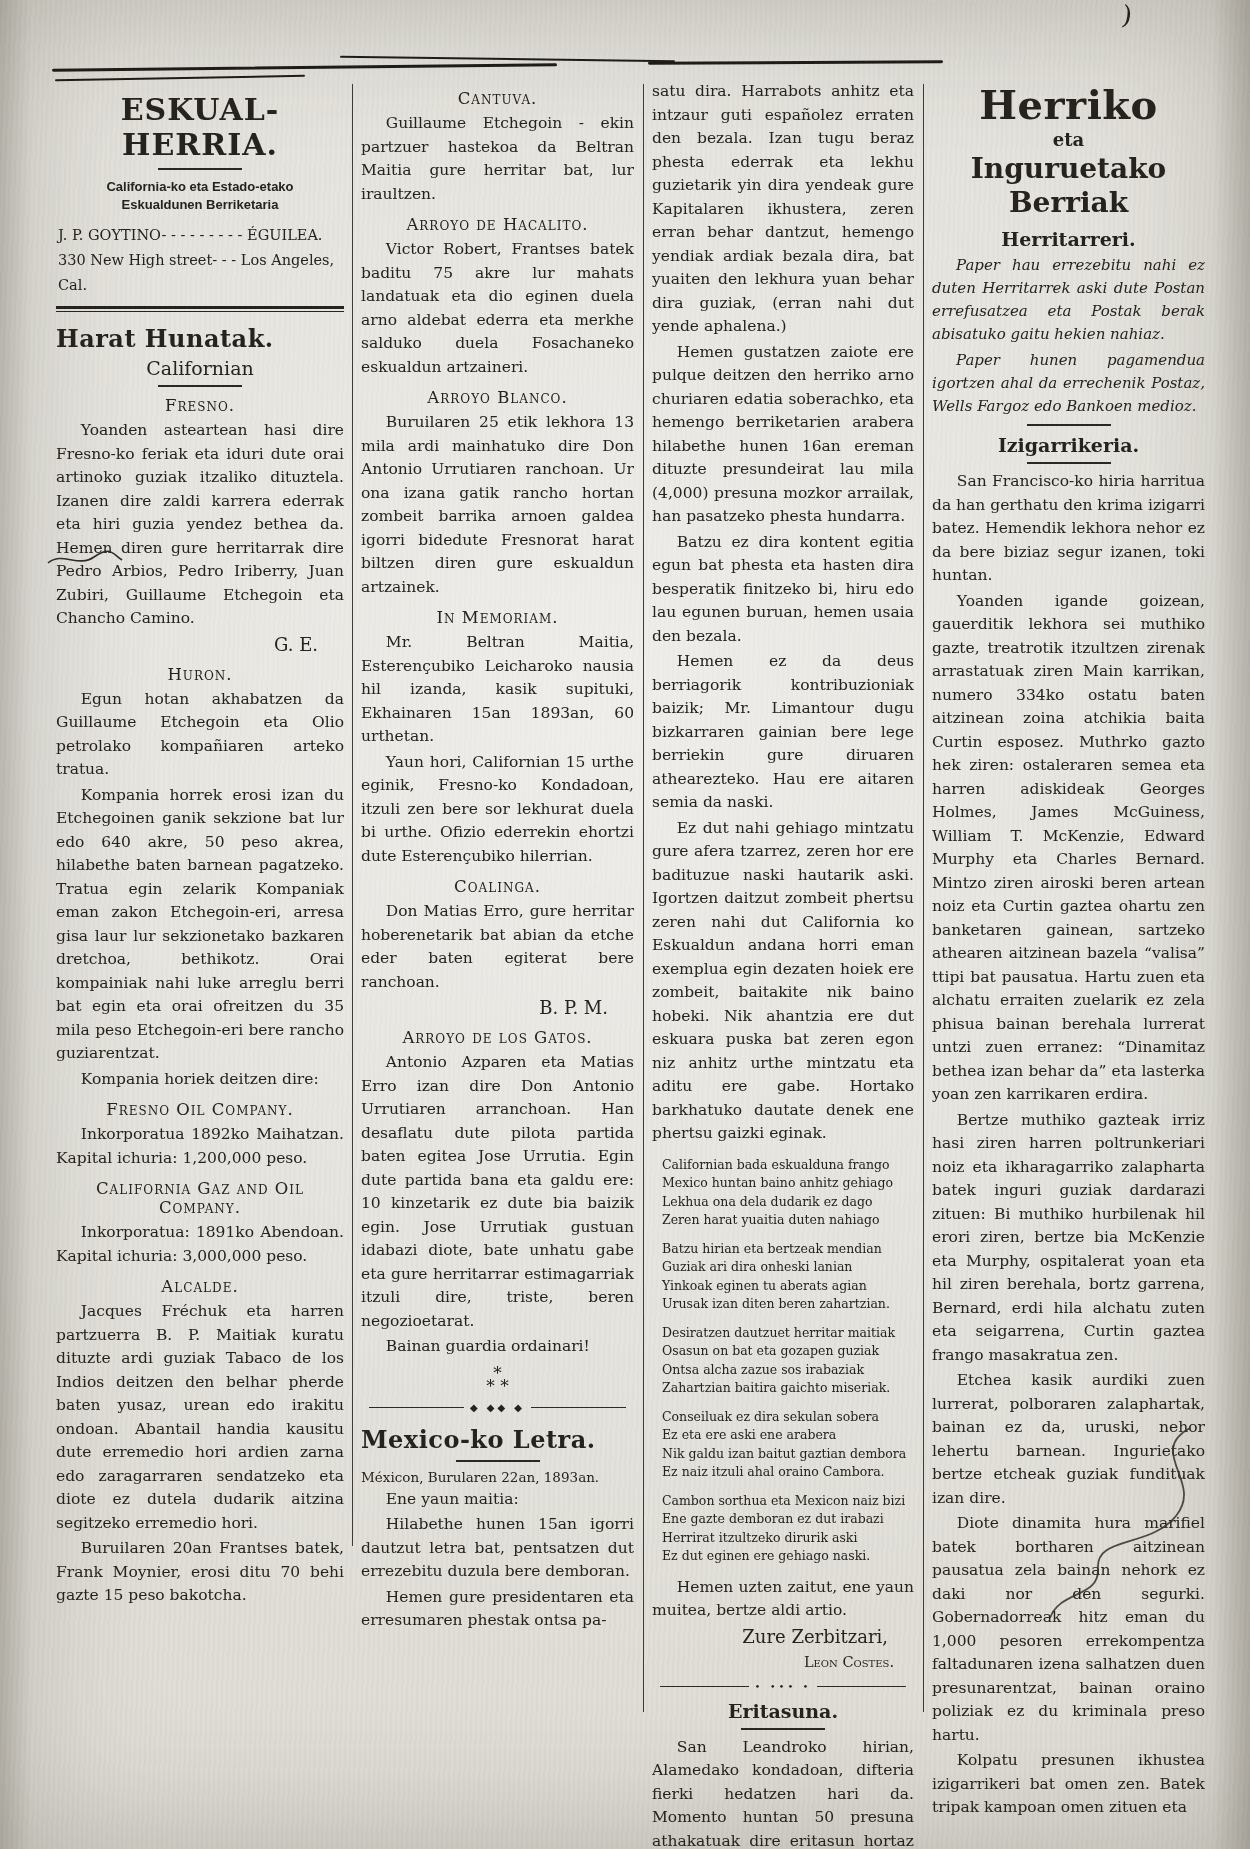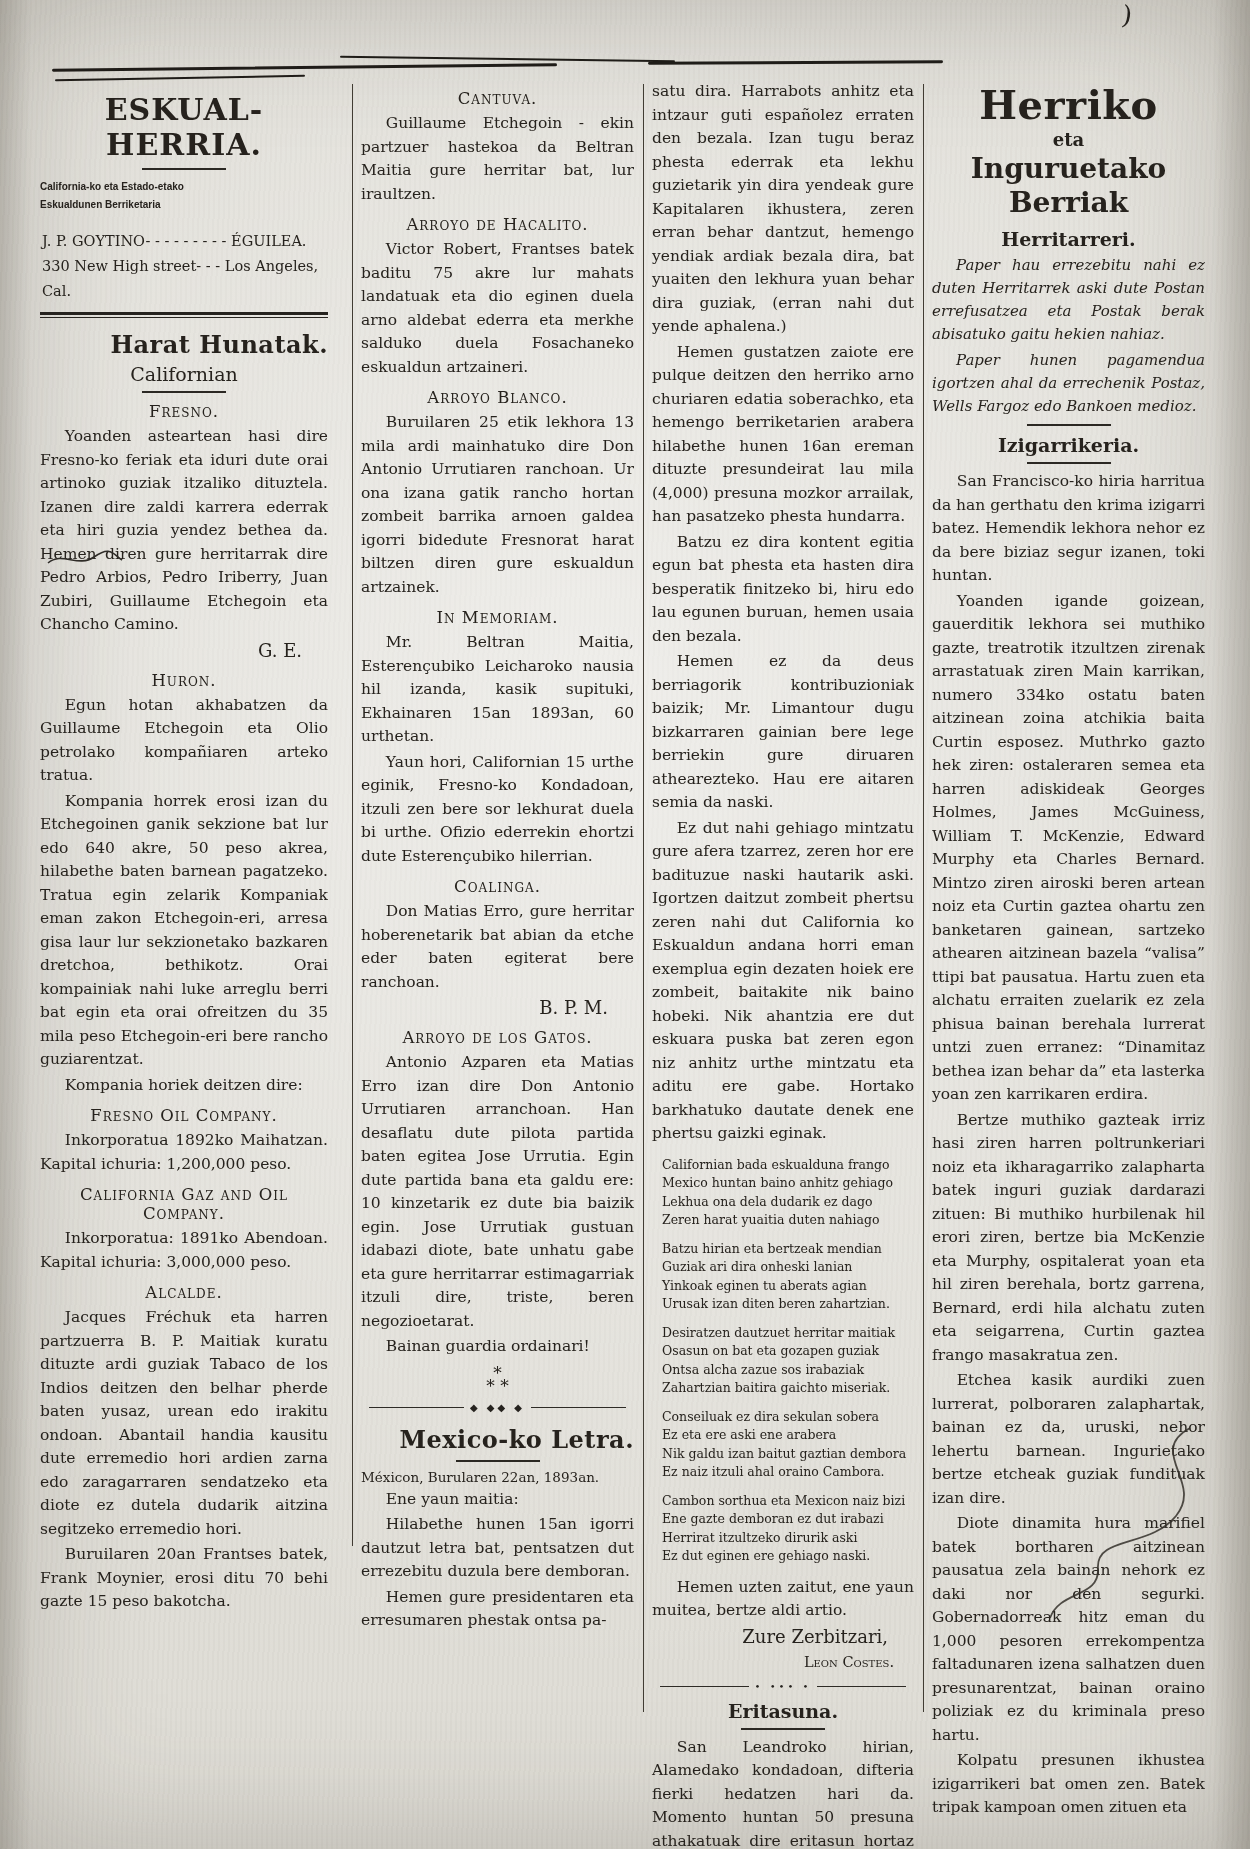--- a/index.html
+++ b/index.html
@@ -10,36 +10,36 @@
     color:#26221d;
     background:
       radial-gradient(120% 85% at 48% 38%, rgba(255,255,255,.50) 0%, rgba(255,255,255,0) 62%),
       repeating-linear-gradient(92deg, rgba(60,55,45,.022) 0 2px, rgba(255,255,255,.02) 2px 5px),
       linear-gradient(90deg, rgba(80,74,62,.20) 0, rgba(0,0,0,0) 2.5%, rgba(0,0,0,0) 97%, rgba(80,74,62,.24) 100%),
       #dfddd6;
     box-shadow: inset 0 0 140px rgba(70,62,50,.28);
     overflow:hidden;
   }
   .col{position:absolute;top:80px}
-  .c0{left:40px;width:288px}
+  .c0{left:56px;width:288px}
   .c1{left:361px;width:273px}
   .c2{left:652px;width:262px}
   .c3{left:932px;width:273px}
   .vrule{position:absolute;width:1px;background:#413c33;top:84px}
   .vr0{left:352px;height:1462px}
   .vr1{left:643px;height:1628px}
   .vr2{left:923px;height:1628px}
   
   .mast-title{font-size:30px;font-weight:bold;letter-spacing:1px;text-align:center;margin-top:12px}
   .rule-short{width:84px;height:2px;background:#2b2823;margin:6px auto}
-  .mast-sub{font-family:"Liberation Sans","DejaVu Sans",sans-serif;font-weight:bold;font-size:10px;line-height:18px;margin:8px 0 15px}
+  .mast-sub{font-family:"Liberation Sans","DejaVu Sans",sans-serif;font-weight:bold;font-size:13px;line-height:18px;text-align:center;margin:8px 0 9px}
   .mast-line{font-size:14.5px;line-height:25px;padding-left:2px}
   .dbl-rule{margin-top:8px;border-top:3px solid #26231f;border-bottom:1px solid #26231f;height:6px}
   
-  .head1{font-size:24px;font-weight:bold;text-align:right;letter-spacing:.5px;margin:12px 0 4px}
+  .head1{font-size:24px;font-weight:bold;text-align:left;letter-spacing:.5px;margin:12px 0 4px}
   .head2{font-size:19px;font-weight:bold;text-align:center;margin:8px 0 4px}
   .subhead{font-size:19px;text-align:center;margin:4px 0 2px}
   .schead{font-variant:small-caps;text-align:center;font-size:16.5px;letter-spacing:1px;margin:9px 0 4px}
   .para,.para2{font-size:15.5px;line-height:23.5px;text-align:justify;margin:0 0 2px}
   .para{text-indent:1.6em}
   .ipara{font-style:italic;font-size:15px;line-height:23px;text-align:justify;text-indent:1.6em;margin:2px 0 3px}
   .sig{text-align:right;padding-right:26px;font-size:18px;line-height:22px;margin:3px 0 4px}
   .sig_sc{text-align:right;padding-right:20px;font-variant:small-caps;font-size:14.5px;line-height:20px;margin:0 0 6px}
   .dateline{font-size:13.5px;margin:7px 0 3px}
   .stars{white-space:pre-line;text-align:center;font-size:17px;line-height:13px;margin:8px 0 6px}

